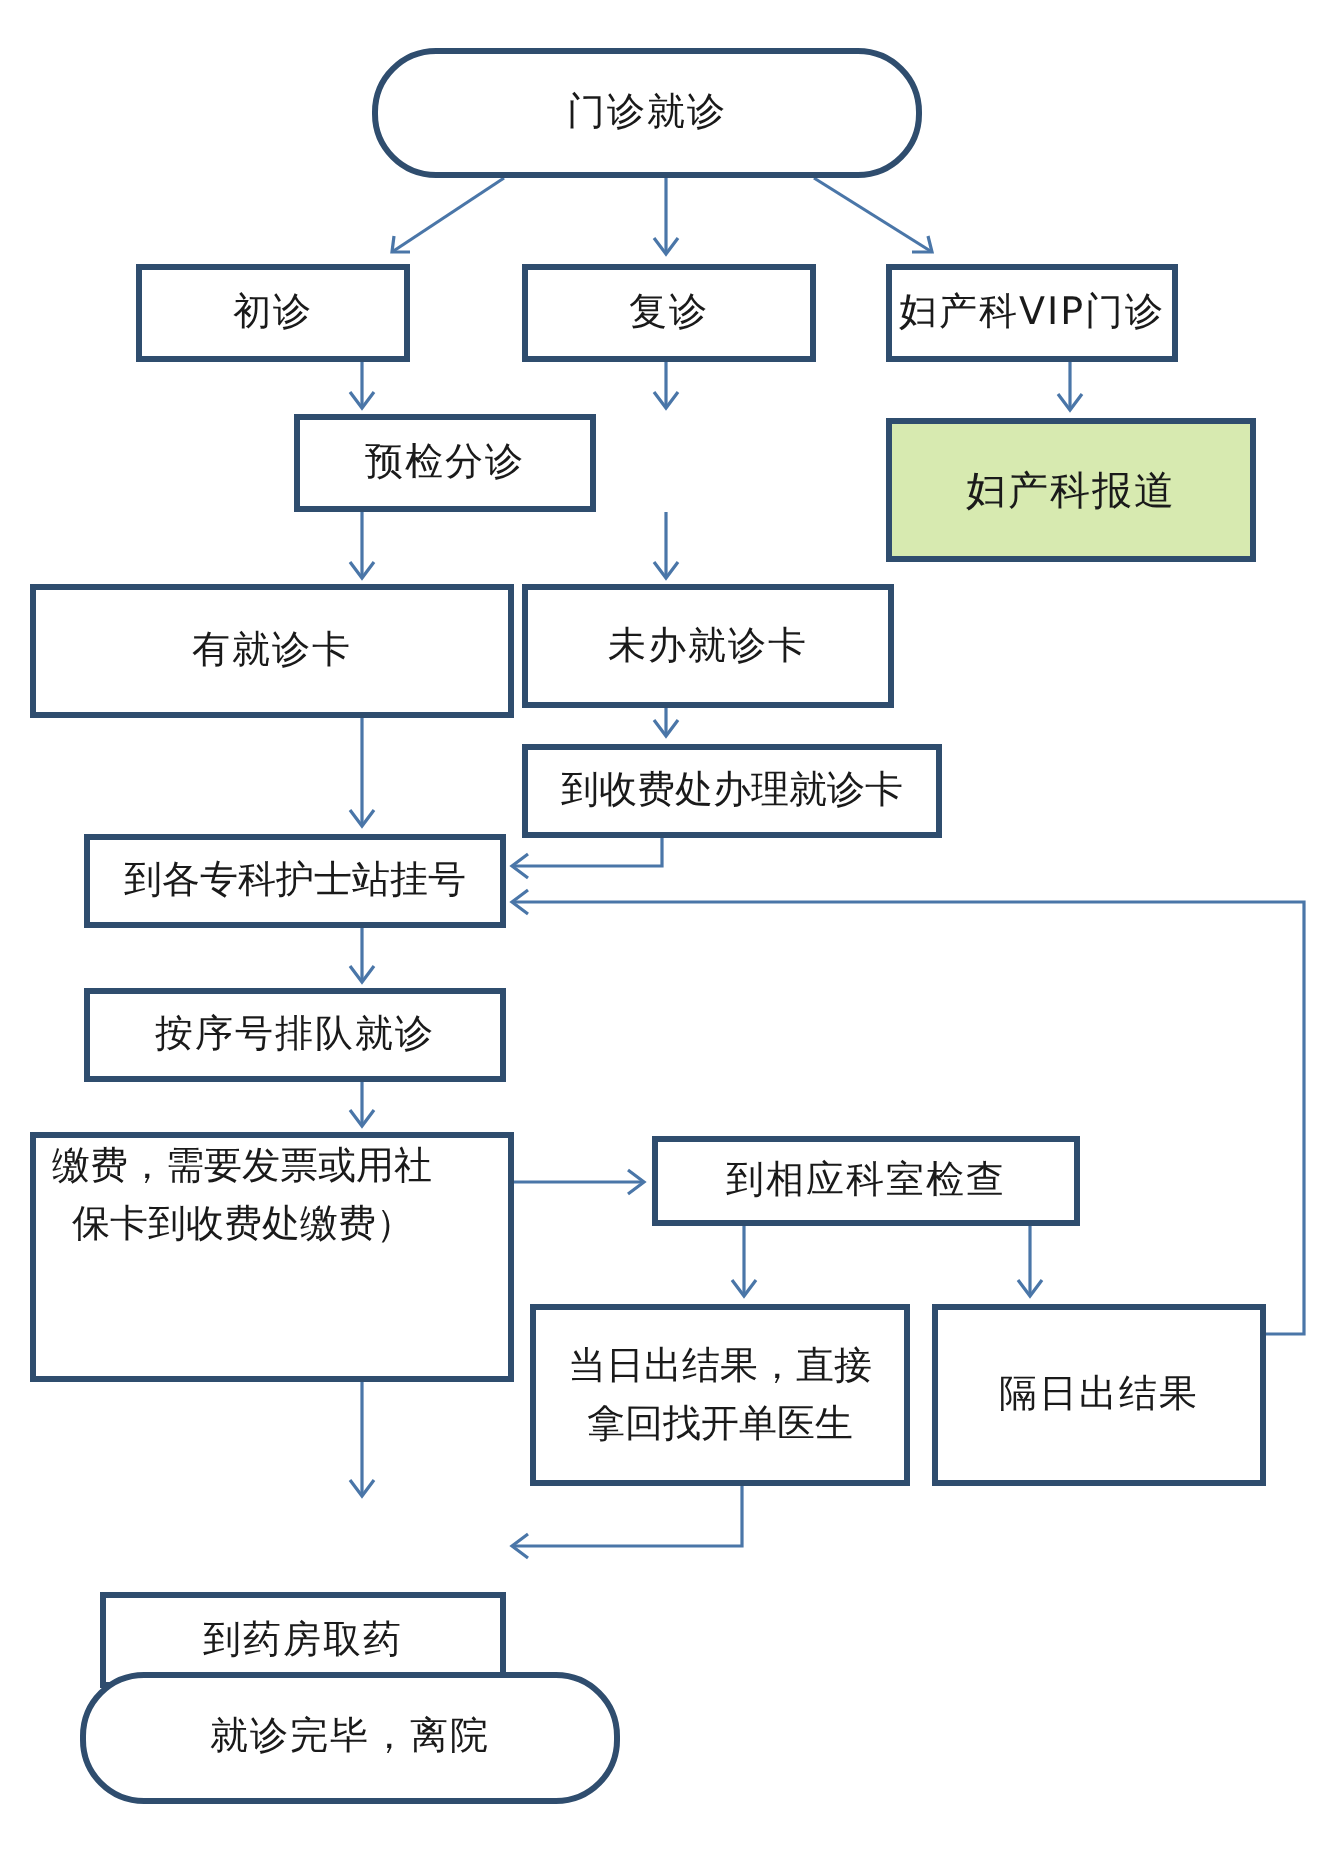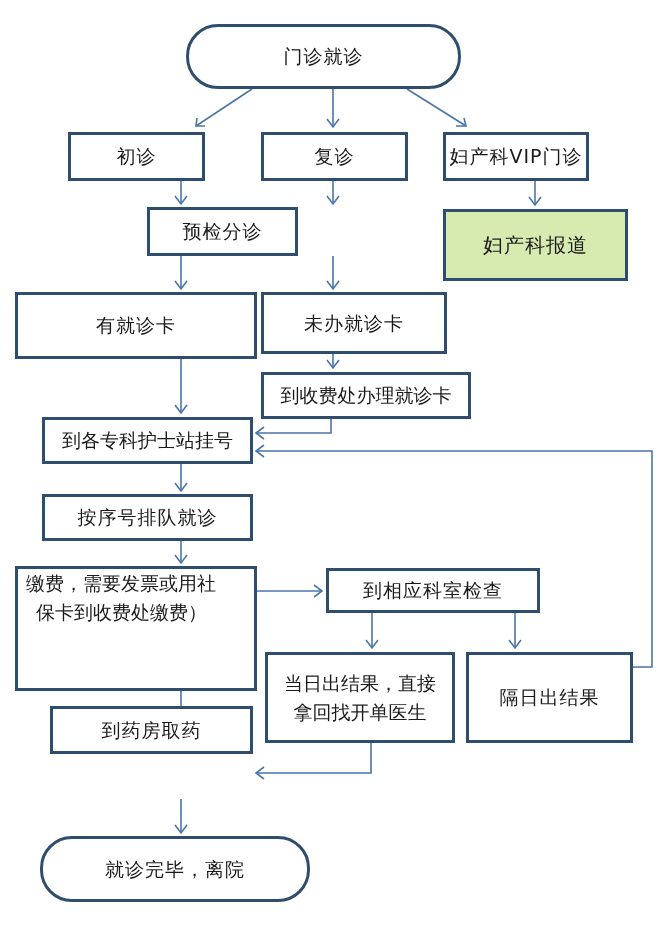--- a/index.html
+++ b/index.html
@@ -155,19 +155,19 @@
 </div>
 
 <div class="node" style="left:265px;top:652px;width:190px;height:91px;flex-direction:column;letter-spacing:0;">
   <span>当日出结果，直接</span>
   <span>拿回找开单医生</span>
 </div>
 <div class="node" style="left:466px;top:652px;width:167px;height:91px;">
   <span>隔日出结果</span>
 </div>
 
-<div class="node" style="left:50px;top:706px;width:203px;height:48px;">
+<div class="node" style="left:50px;top:796px;width:203px;height:48px;">
   <span>到药房取药</span>
 </div>
 
-<div class="node pill" style="left:40px;top:836px;width:270px;height:66px;">
+<div class="node pill" style="left:40px;top:836px;width:270px;height:66px;font-family:Liberation Mono, monospace;">
   <span>就诊完毕，离院</span>
 </div>
 
 </body></html>

